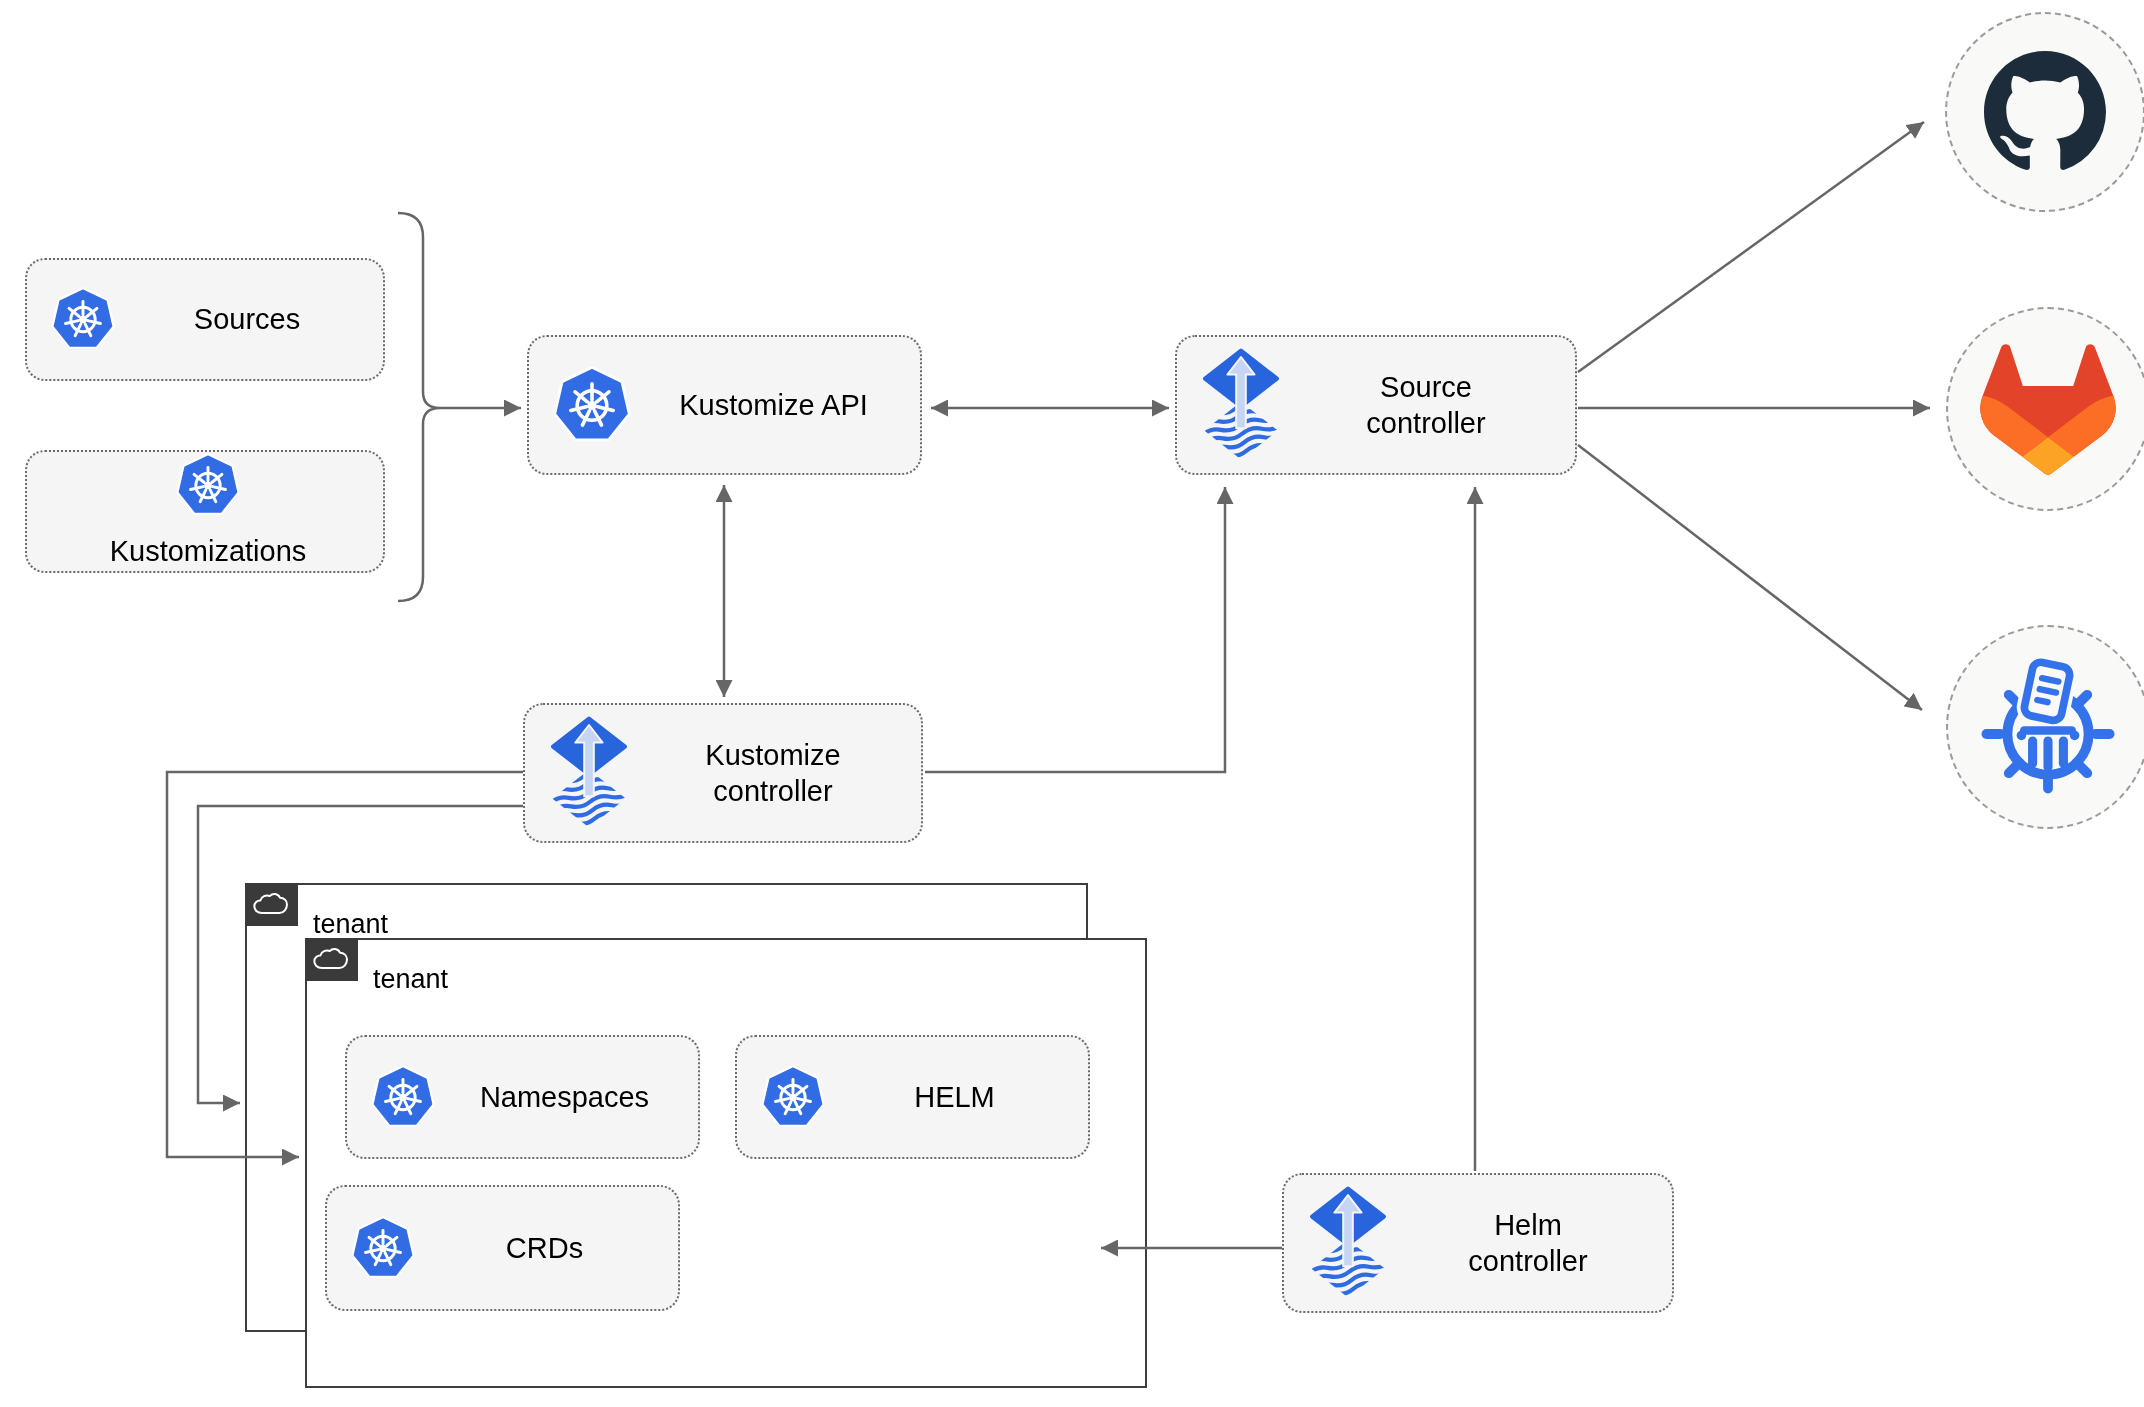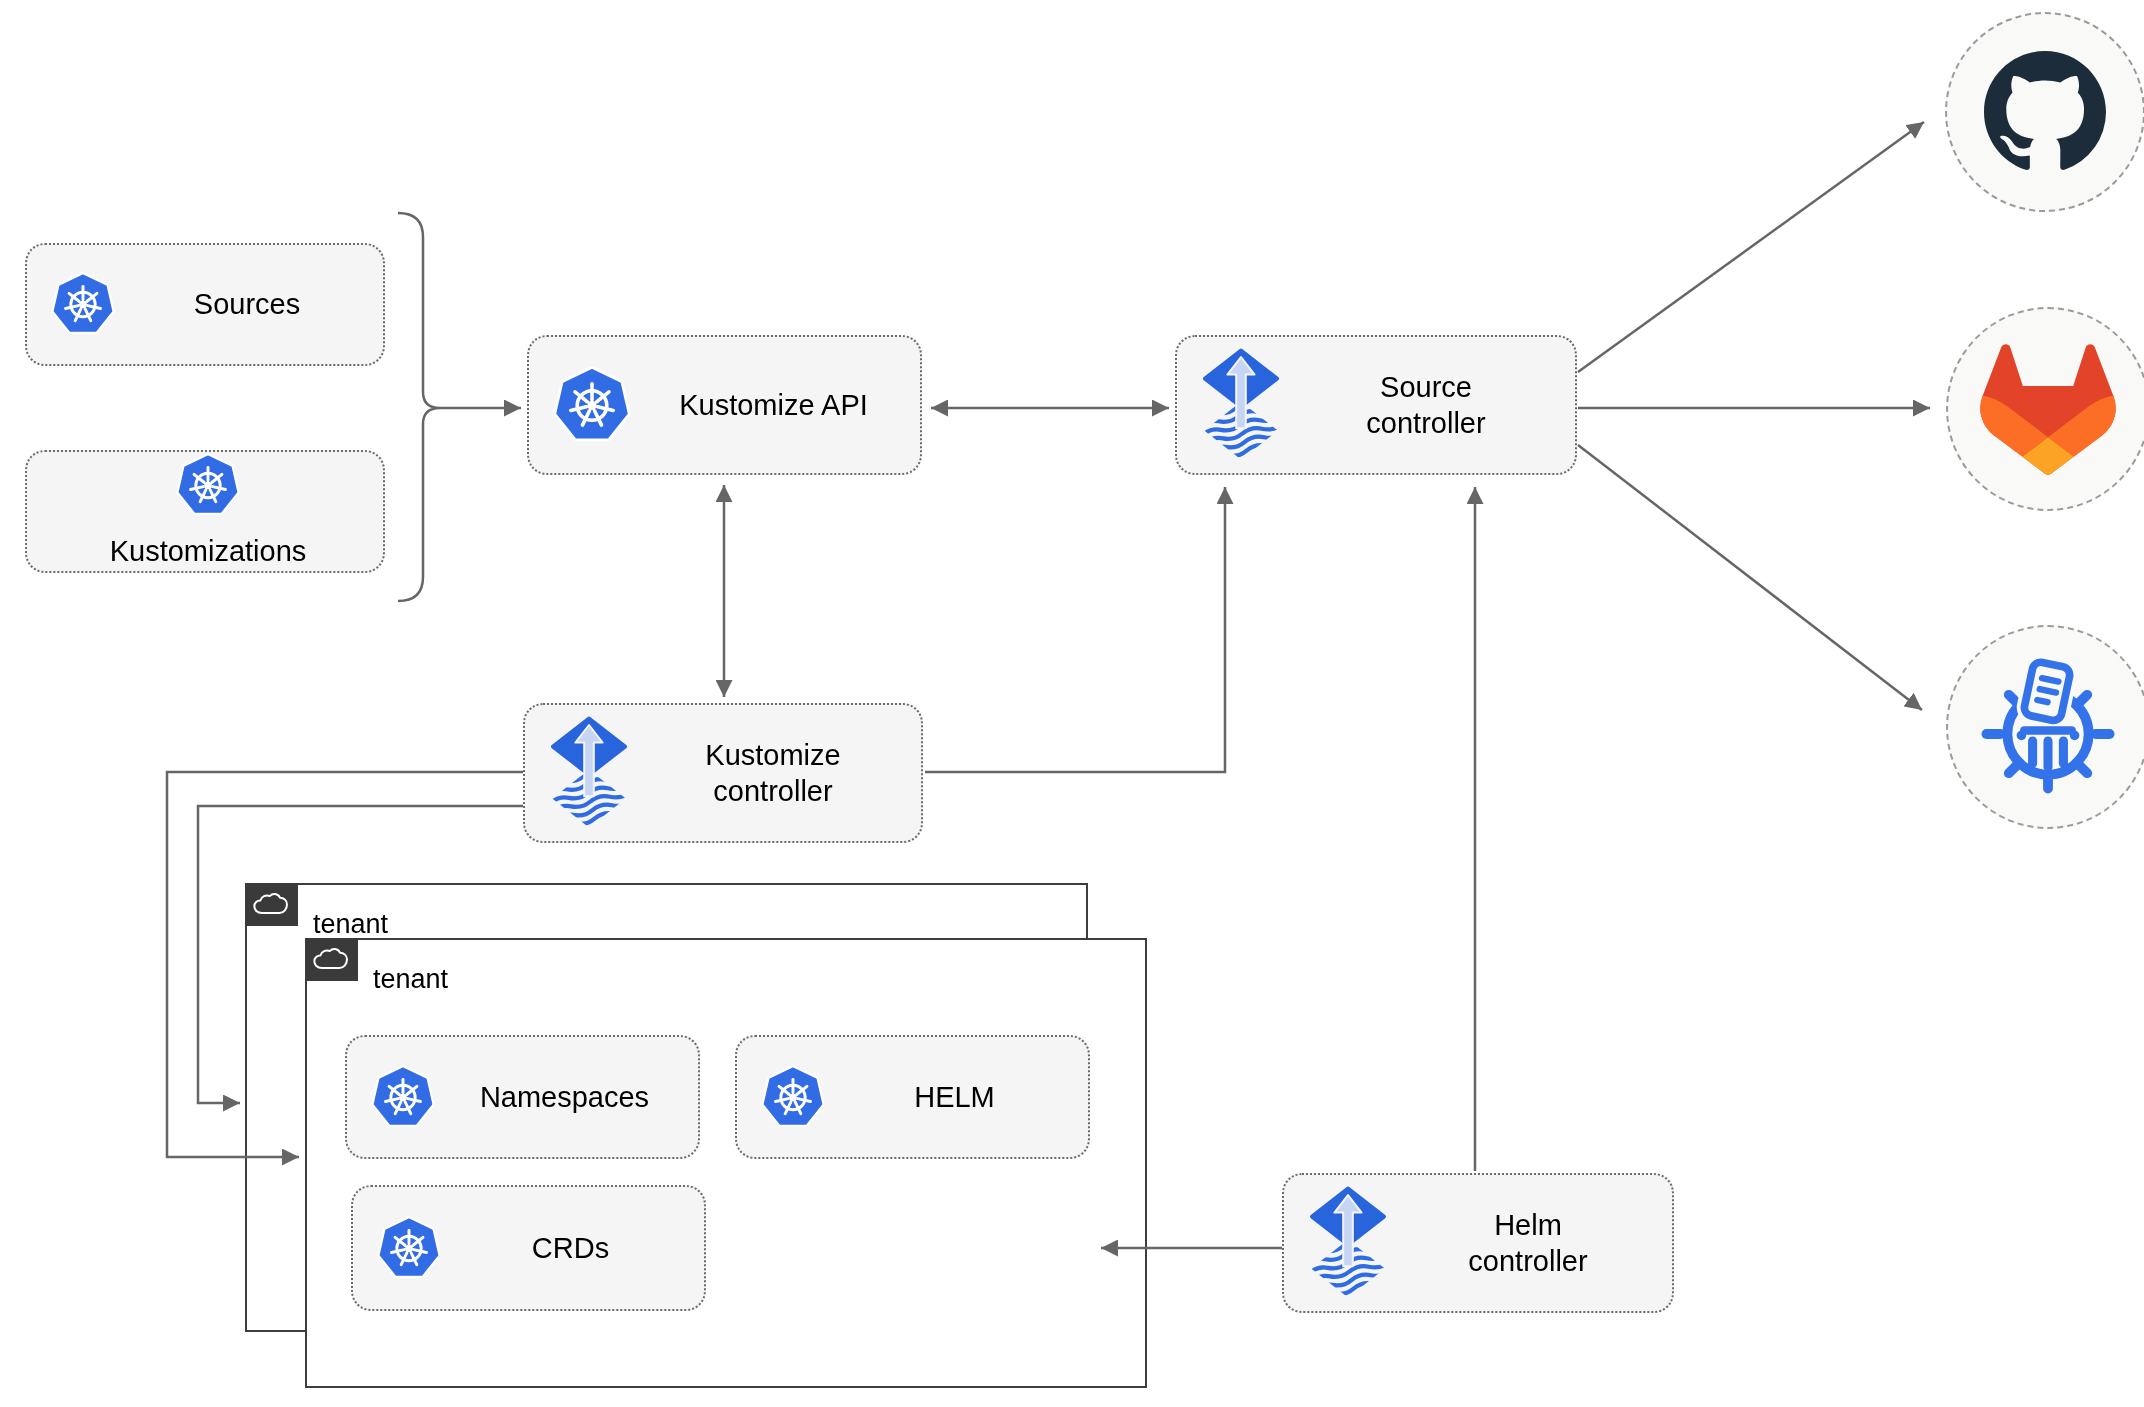--- a/index.html
+++ b/index.html
@@ -130,21 +130,21 @@
 
   <div class="tenant" style="left:305px;top:938px;width:842px;height:450px;">
     <div class="tenant-badge">
       <svg class="icon" width="40" height="26">
           <use href="#sym-cloud"></use>
         </svg>
     </div>
     <div class="tenant-label">tenant</div>
   </div>
 
-  <div class="node" style="left:25px;top:243px;width:360px;height:123px;">
+  <div class="node" style="left:25px;top:258px;width:360px;height:123px;">
     <svg class="icon" width="64" height="67">
         <use href="#sym-k8s"></use>
       </svg>
     <div class="node-label">Sources</div>
   </div>
 
   <div class="node" style="left:25px;top:450px;width:360px;height:123px;flex-direction:column;">
     <svg class="icon" width="64" height="67">
         <use href="#sym-k8s"></use>
       </svg>
@@ -189,21 +189,21 @@
     <div class="node-label">Namespaces</div>
   </div>
 
   <div class="node" style="left:735px;top:1035px;width:355px;height:124px;">
     <svg class="icon" width="64" height="67">
         <use href="#sym-k8s"></use>
       </svg>
     <div class="node-label">HELM</div>
   </div>
 
-  <div class="node" style="left:351px;top:1185px;width:355px;height:126px;">
+  <div class="node" style="left:325px;top:1185px;width:355px;height:126px;">
     <svg class="icon" width="64" height="67">
         <use href="#sym-k8s"></use>
       </svg>
     <div class="node-label">CRDs</div>
   </div>
 
 
   <div class="endpoint" style="left:1945px;top:12px;width:200px;height:200px;">
     <svg class="icon" width="122" height="122">
         <use href="#sym-github"></use>

